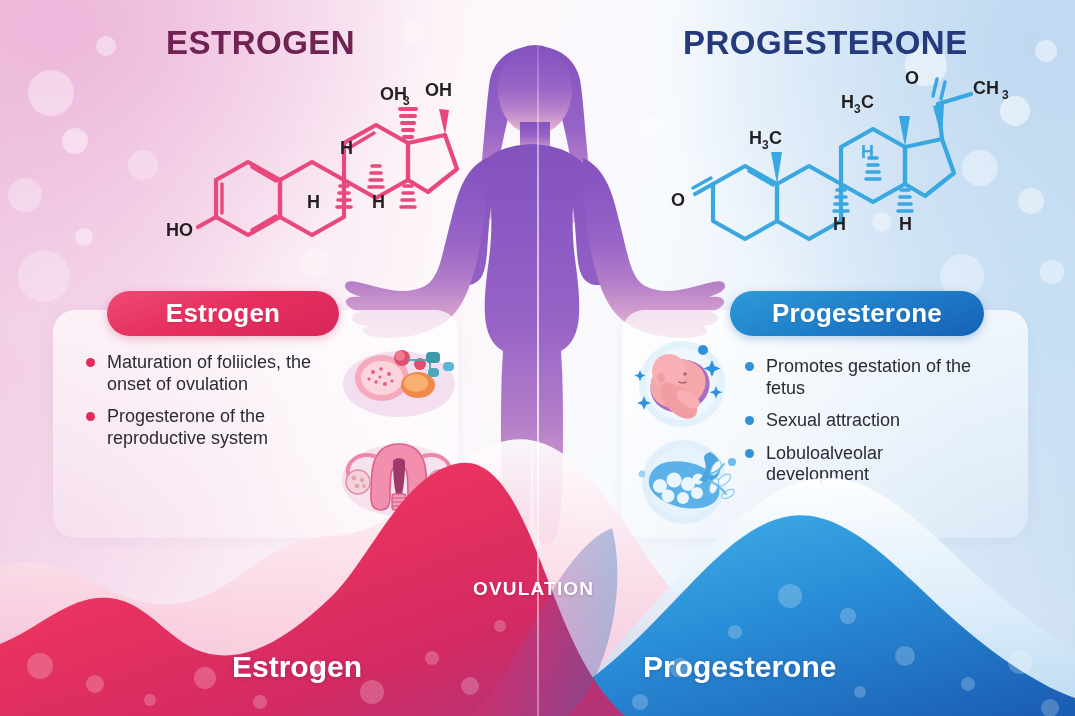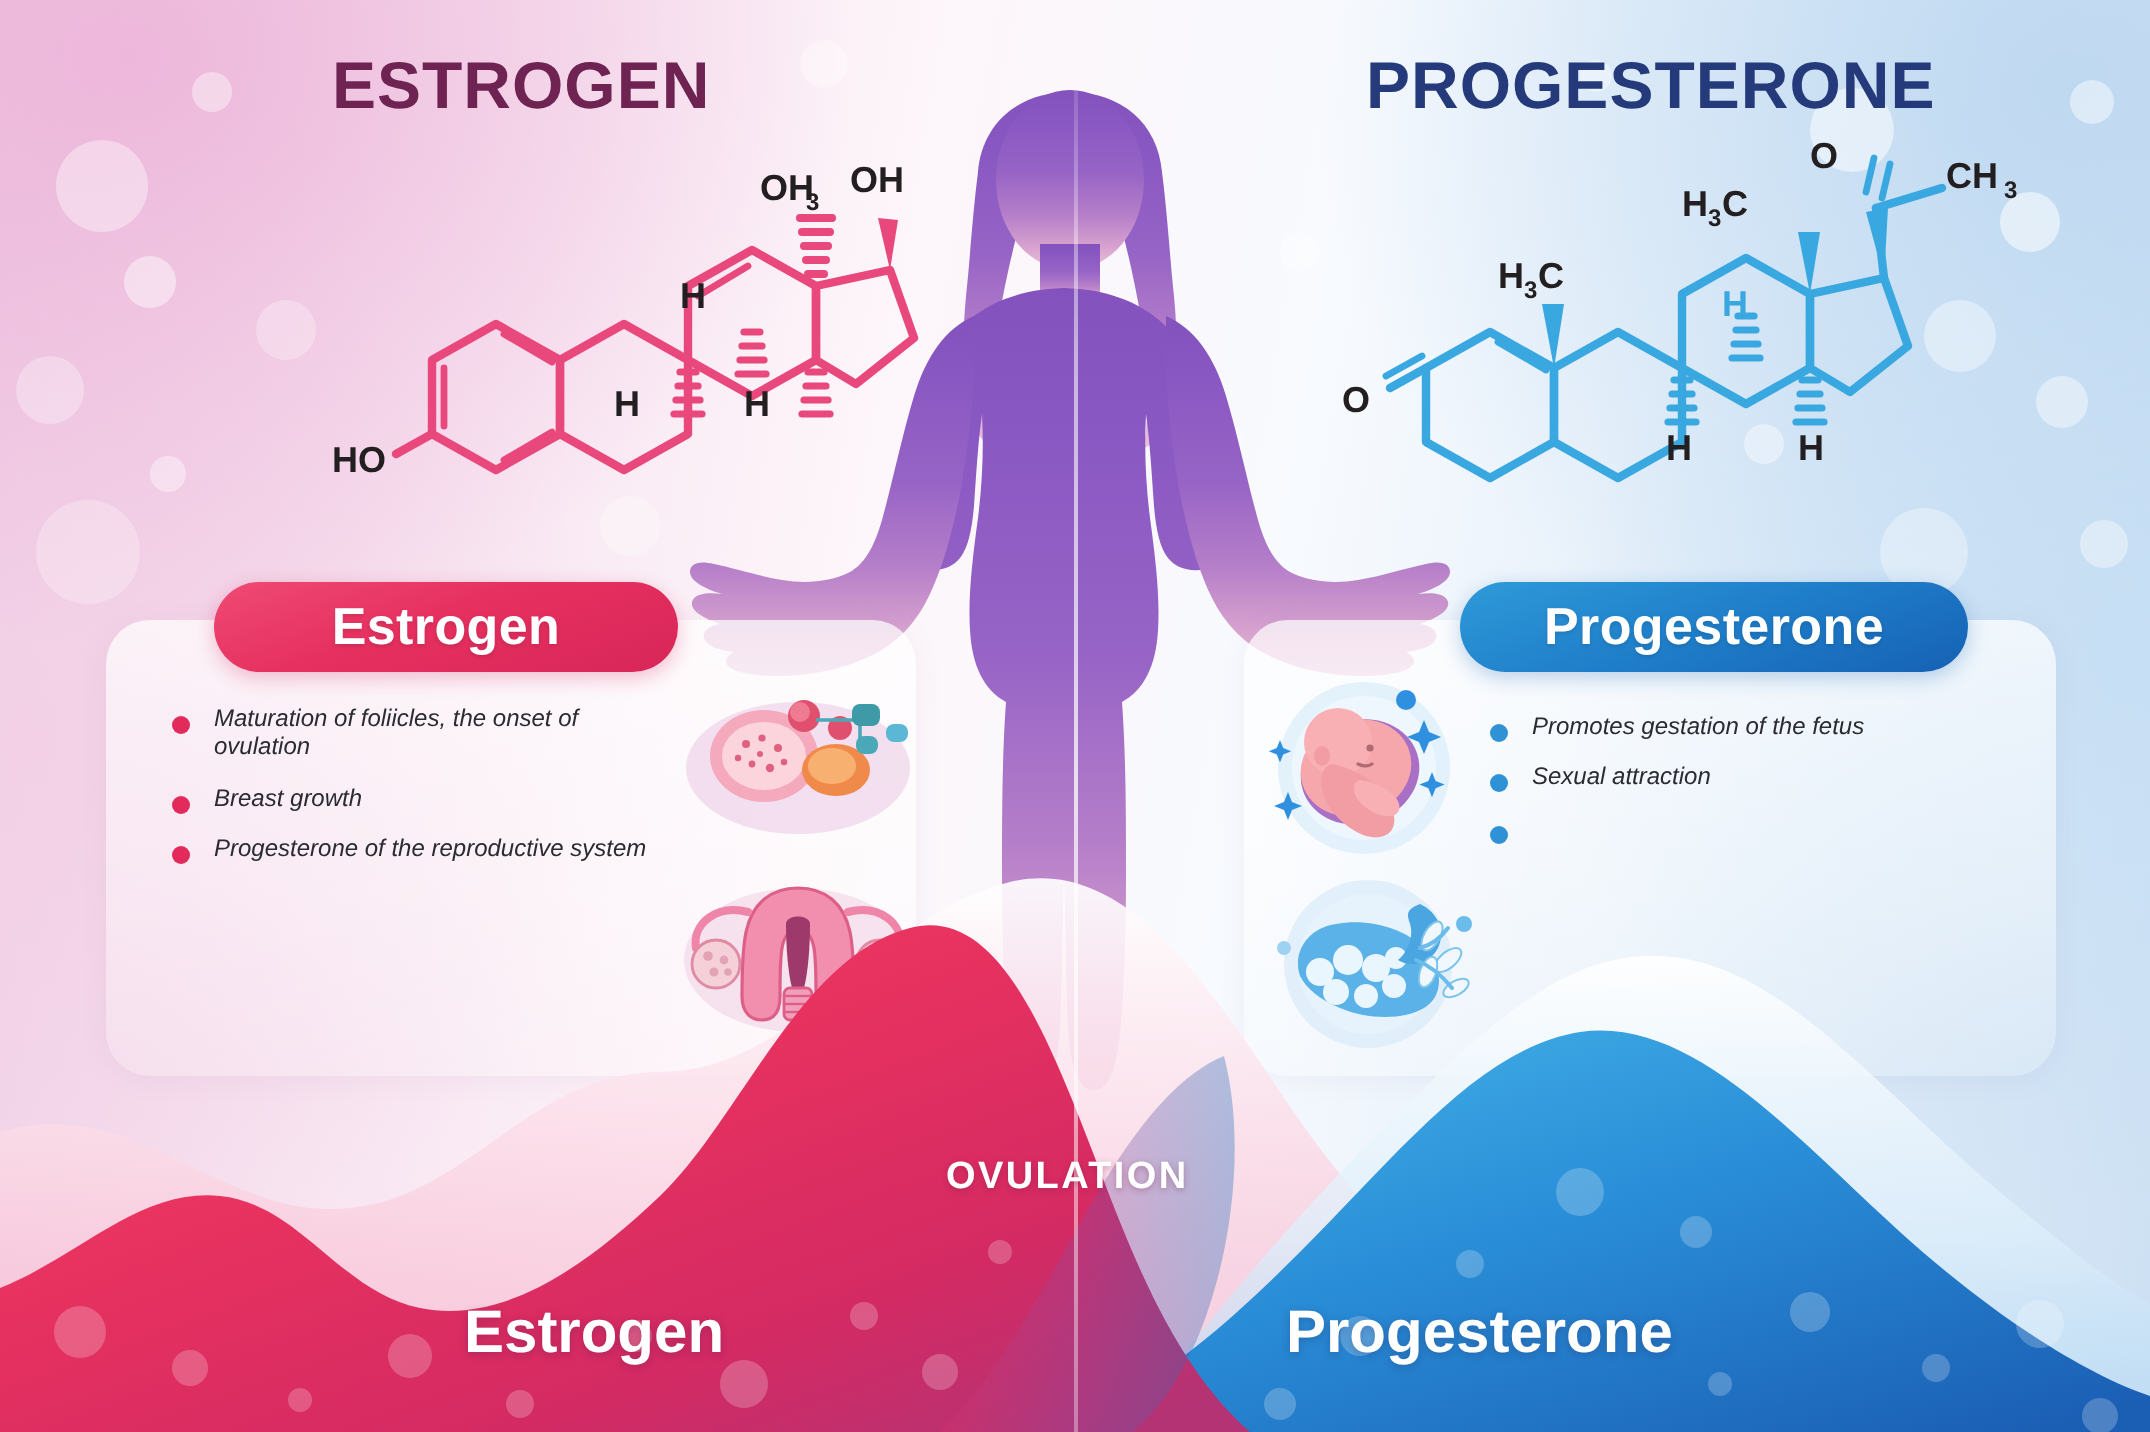--- a/index.html
+++ b/index.html
@@ -71,24 +71,23 @@
   }
 
   .bullets{position:absolute;}
   #estrogen-bullets{left:86px;top:352px;width:240px;}
   #progesterone-bullets{left:745px;top:356px;width:240px;}
 
   .bullet{
     position:relative;
     padding-left:21px;
     margin-bottom:11px;
-    font-size:12px;
+    font-size:18px;
     line-height:1.2;
     color:#2b2b33;
-    font-style:italic;
   }
   .bullet .dot{
     position:absolute;left:0;top:6px;
     width:9px;height:9px;border-radius:50%;
   }
   #estrogen-bullets .dot{background:#e22a5b;}
   #progesterone-bullets .dot{background:#2f91d6;}
 
   
   .illus{position:absolute;}
@@ -382,24 +381,20 @@
     <span>Estrogen</span>
   </div>
 
   <div id="estrogen-bullets" class="bullets">
     <div class="bullet">
       <span class="dot"></span>
       <span>Maturation of foliicles, the onset of ovulation</span>
     </div>
     <div class="bullet">
       <span class="dot"></span>
-      <span>Breast growth</span>
-    </div>
-    <div class="bullet">
-      <span class="dot"></span>
       <span>Progesterone of the reproductive system</span>
     </div>
   </div>
 
   <svg id="follicle-illustration" class="illus" viewBox="0 0 118 88">
     <ellipse cx="59" cy="46" rx="56" ry="33" fill="#e9c9e4" opacity=".55"></ellipse>
     <ellipse cx="42" cy="40" rx="27" ry="23" fill="#f4a9bd"></ellipse>
     <ellipse cx="42" cy="40" rx="21" ry="17" fill="#fbd4dc"></ellipse>
     <g fill="#e0607f">
       <circle cx="33" cy="34" r="2"></circle>
@@ -465,20 +460,21 @@
     <div class="bullet">
       <span class="dot"></span>
       <span>Promotes gestation of the fetus</span>
     </div>
     <div class="bullet">
       <span class="dot"></span>
       <span>Sexual attraction</span>
     </div>
     <div class="bullet">
       <span class="dot"></span>
+      <span>Lobuloalveolar development</span>
     </div>
   </div>
 
   <svg id="fetus-illustration" class="illus" viewBox="0 0 120 92">
     <circle cx="60" cy="46" r="43" fill="#d9ecfa" opacity=".7"></circle>
     <circle cx="60" cy="46" r="36" fill="#eef7fd"></circle>
     <ellipse cx="58" cy="48" rx="30" ry="26" transform="rotate(-18 58 48)" fill="#a86fc4"></ellipse>
     <ellipse cx="56" cy="46" rx="28" ry="24" transform="rotate(-18 56 46)" fill="#f6a7ac"></ellipse>
     <circle cx="47" cy="33" r="17" fill="#f8b0b5"></circle>
     <path fill="#f29ca3" d="M44,44 c10,2 22,8 28,18 c5,8 4,16 -2,18 c-8,3 -20,-4 -27,-14 c-6,-9 -6,-20 1,-22 Z"></path>

